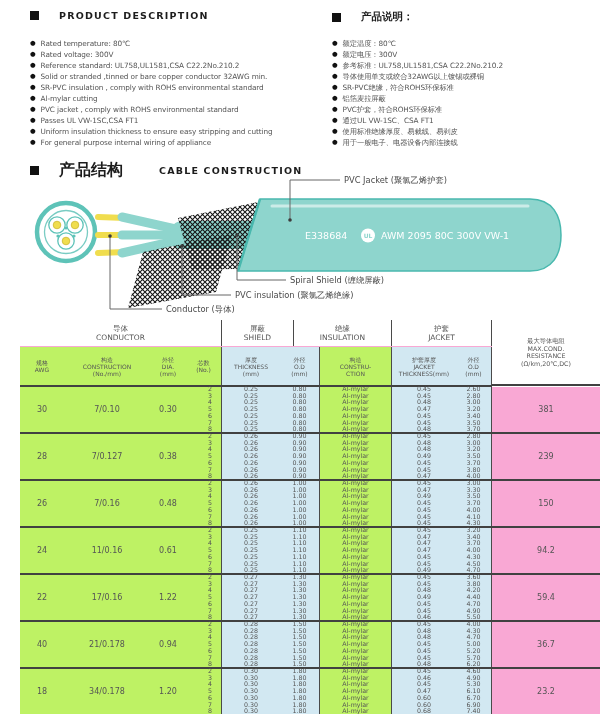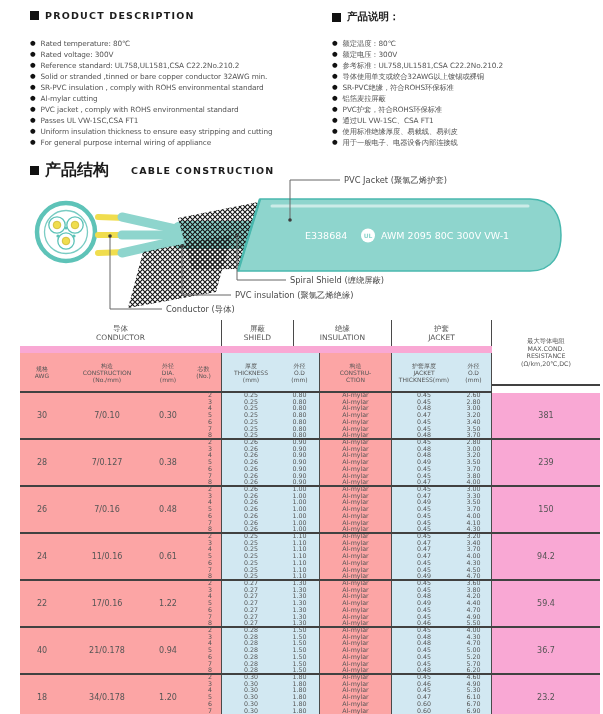--- a/index.html
+++ b/index.html
@@ -1,41 +1,41 @@
 <!DOCTYPE html>
 <html><head>
 <meta charset="utf-8">
 <style>
   *{margin:0;padding:0;box-sizing:border-box}
   html,body{width:603px;height:714px;background:#fff;overflow:hidden;
     font-family:"DejaVu Sans","Liberation Sans",sans-serif;color:#4c4c4c}
   .abs{position:absolute}
   
-  .sec-title{display:flex;align-items:center;gap:6px;font-size:9.5px;font-weight:bold;
+  .sec-title{display:flex;align-items:center;gap:20px;font-size:9.5px;font-weight:bold;
     color:#1c1c1c;letter-spacing:1.2px;white-space:nowrap}
   .sq{width:9px;height:9px;background:#111;flex:0 0 auto}
   
   .bullets{display:flex;flex-direction:column}
   .bullet-item{display:flex;align-items:flex-start;gap:5px;font-size:7.3px;line-height:11px;
     color:#555;white-space:nowrap;letter-spacing:-0.1px}
   .bullet-item .dot{font-size:6.5px;line-height:11px;color:#111}
   
   svg text{font-family:"DejaVu Sans","Liberation Sans",sans-serif}
   .callout-label{font-size:8.3px;fill:#4a4a4a}
   
   #spec{left:20px;top:320px;width:580px;color:#555}
   .trow{display:flex}
   .c0{width:44px}.c1{width:86px}.c2{width:36px}.c3{width:36px}.c4{width:58px}
   .c5{width:40px}.c6{width:72px}.c7{width:64px}.c8{width:36px}.c9{width:108px}
   .gline{border-right:1px solid #4a4a4a}
-  .cream{background:#fca5a5}.blue{background:#d2e8f2}.white{background:#f9a8d4}
+  .cream{background:#bef264}.blue{background:#d2e8f2}.white{background:#f9a8d4}
   .hgrid{display:flex}
   .ghead{height:26px;display:flex;flex-direction:column;justify-content:center;
     align-items:center;font-size:7.5px;line-height:9px;background:#fff}
-  .hsplit{border-bottom:7px solid #f9a8d4}
+  .hsplit{border-bottom:1px solid #f9a8d4}
   .subrow{height:40px;border-bottom:2px solid #414141;display:flex}
   .subcell{display:flex;flex-direction:column;justify-content:center;align-items:center;
     font-size:6px;line-height:7px;text-align:center;white-space:nowrap}
   .res-head{height:66px;display:flex;flex-direction:column;justify-content:center;
     align-items:center;font-size:6.3px;line-height:7.5px;background:#fff;text-align:center}
   .block{display:flex;border-bottom:2px solid #414141;height:47px}
   .single{display:flex;align-items:center;justify-content:center;font-size:8px}
   .stack{display:flex;flex-direction:column;justify-content:center;align-items:center;
     font-size:6.3px;line-height:6.7px}
   .stack.right{align-items:flex-end;padding-right:9px}

